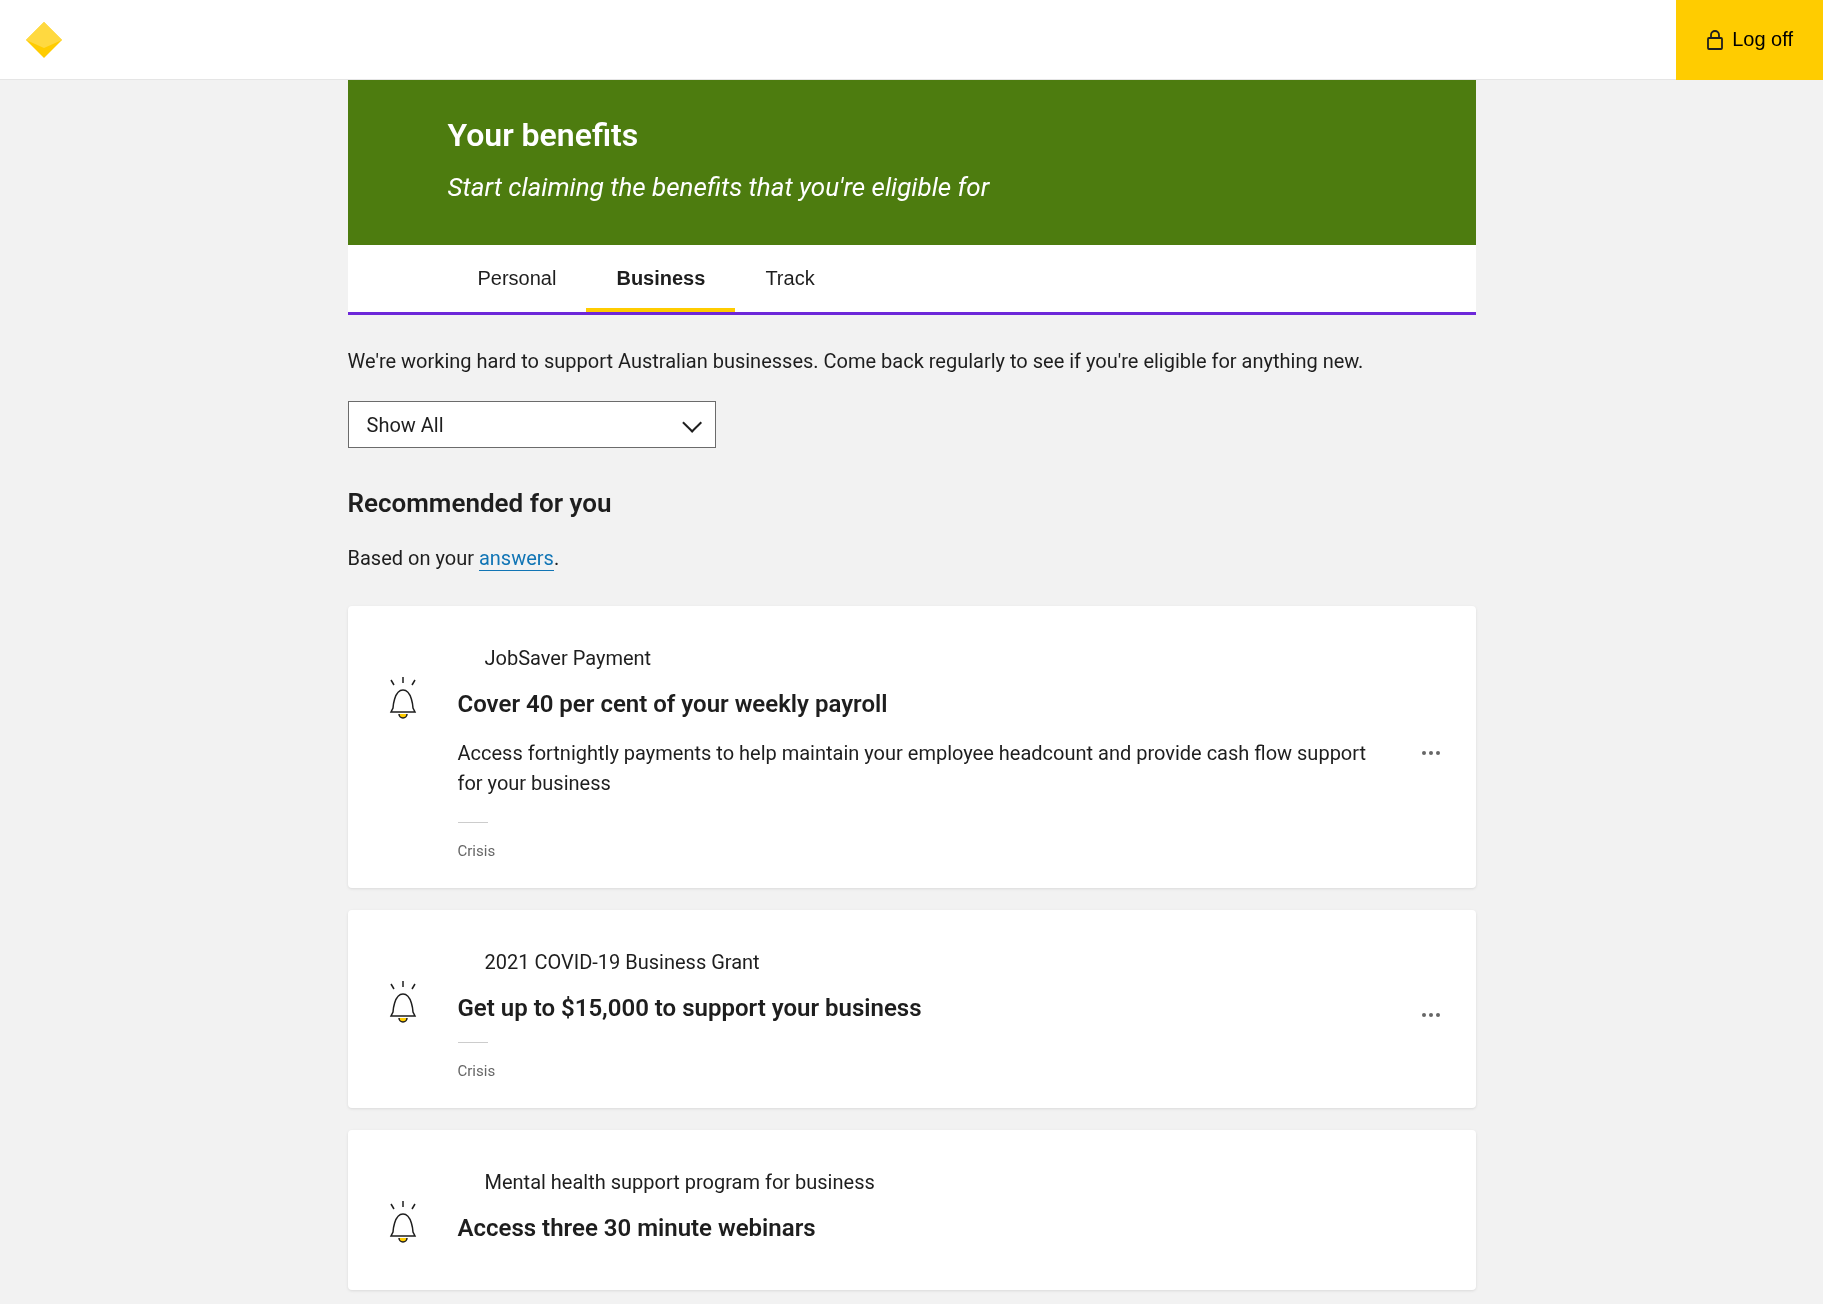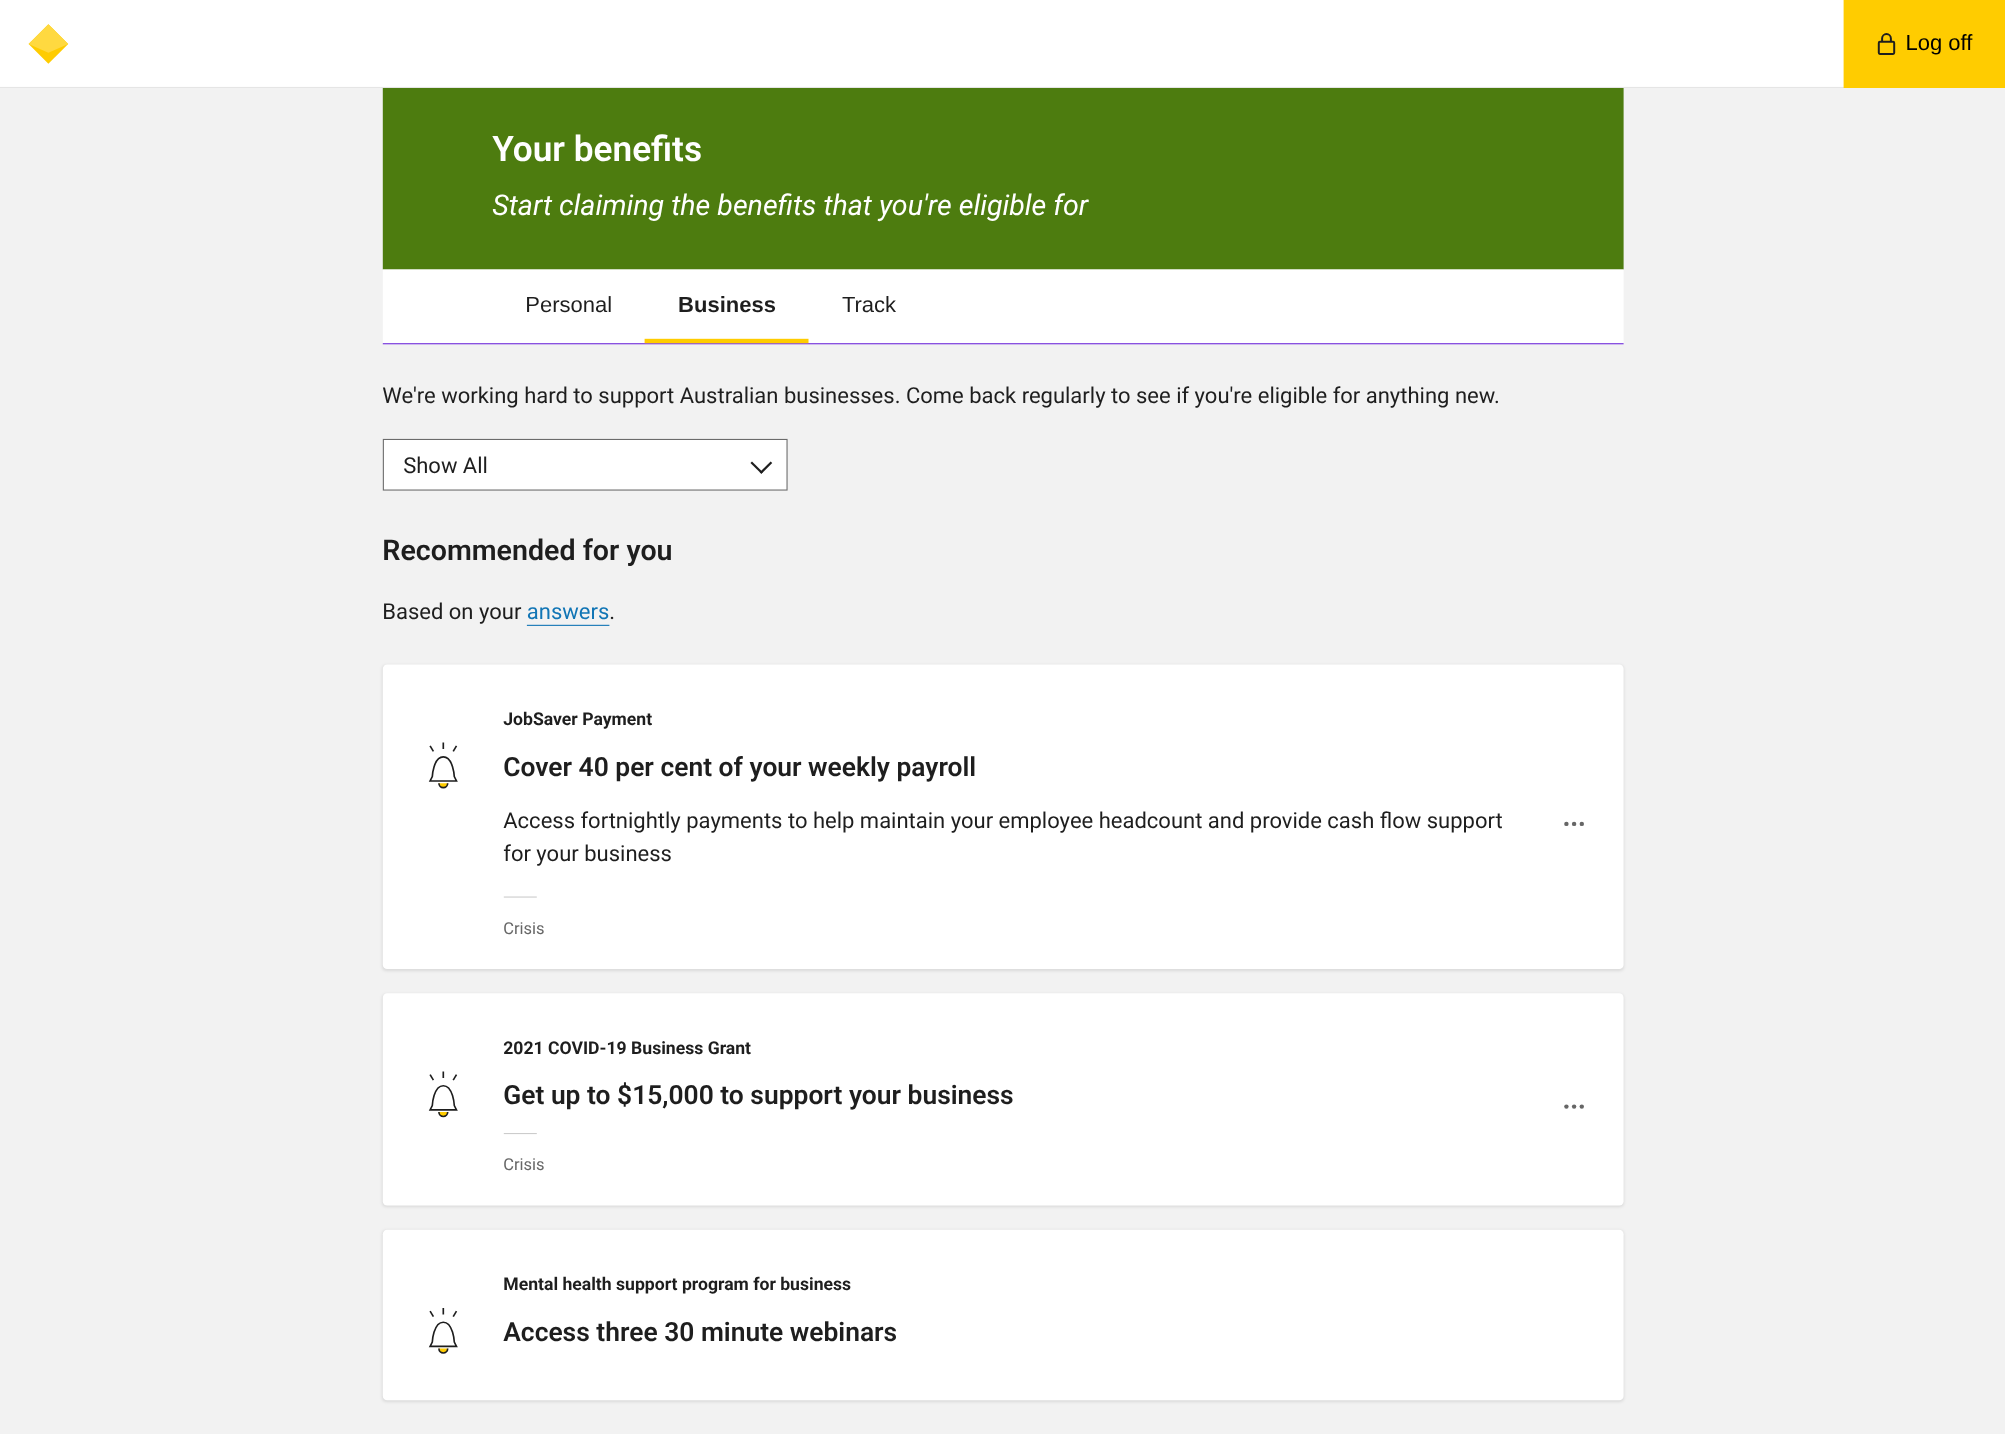--- a/index.html
+++ b/index.html
@@ -58,21 +58,21 @@
     }
     .hero p {
       font-size: 26px;
       font-weight: 400;
       font-style: italic;
     }
     .tabs {
       background-color: #ffffff;
       display: flex;
       padding-left: 100px;
-      border-bottom: 1px solid #6d28d9;
+      border-bottom: 3px solid #6d28d9;
     }
     .tab {
       padding: 22px 30px;
       font-size: 20px;
       cursor: pointer;
       border: none;
       background: none;
       color: #1e1e1e;
       position: relative;
     }
@@ -138,23 +138,24 @@
       width: 50px;
       display: flex;
       align-items: center;
       justify-content: center;
       padding-top: 30px;
     }
     .card-content {
       flex: 1;
     }
     .card-title {
-      font-size: 16px;
-      font-weight: 700;
+      font-size: 20px;
+      font-weight: 400;
       margin-bottom: 20px;
+      margin-left: 27px;
     }
     .card-subtitle {
       font-size: 24px;
       font-weight: 600;
       margin-bottom: 20px;
     }
     .card-description {
       font-size: 20px;
       line-height: 1.5;
       margin-bottom: 24px;

